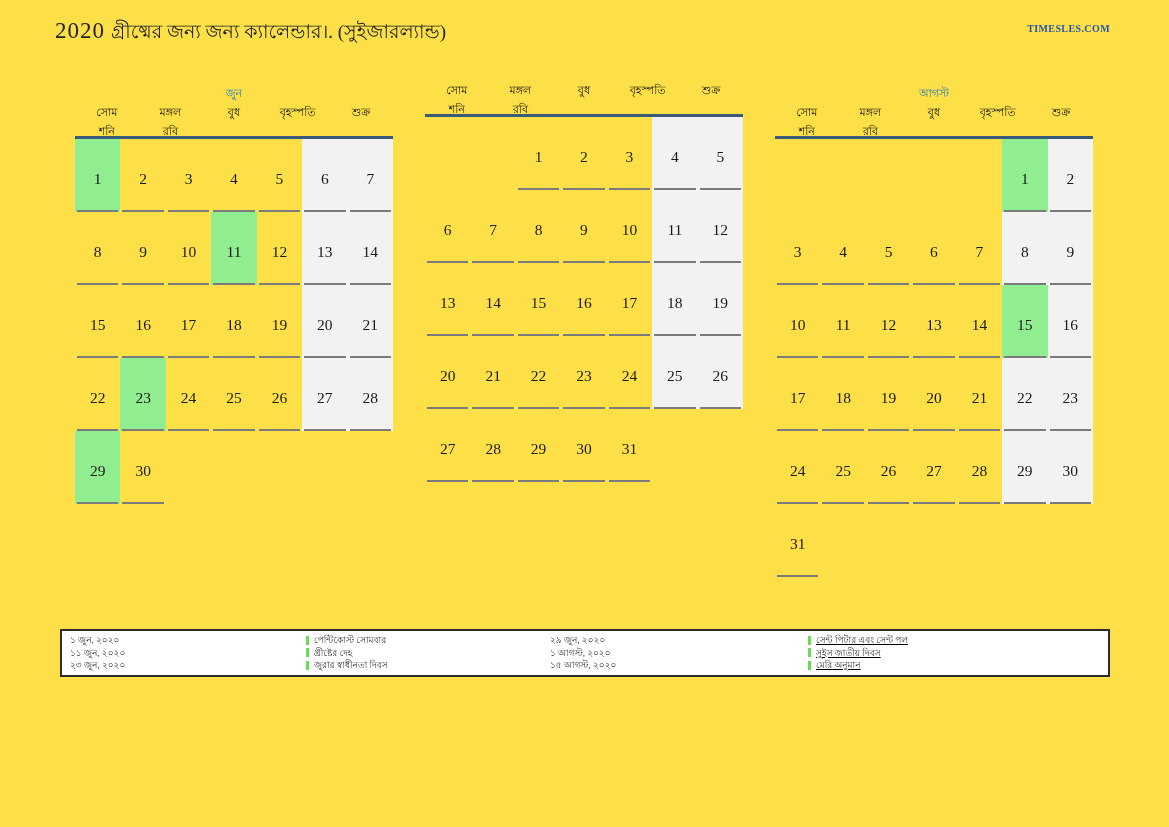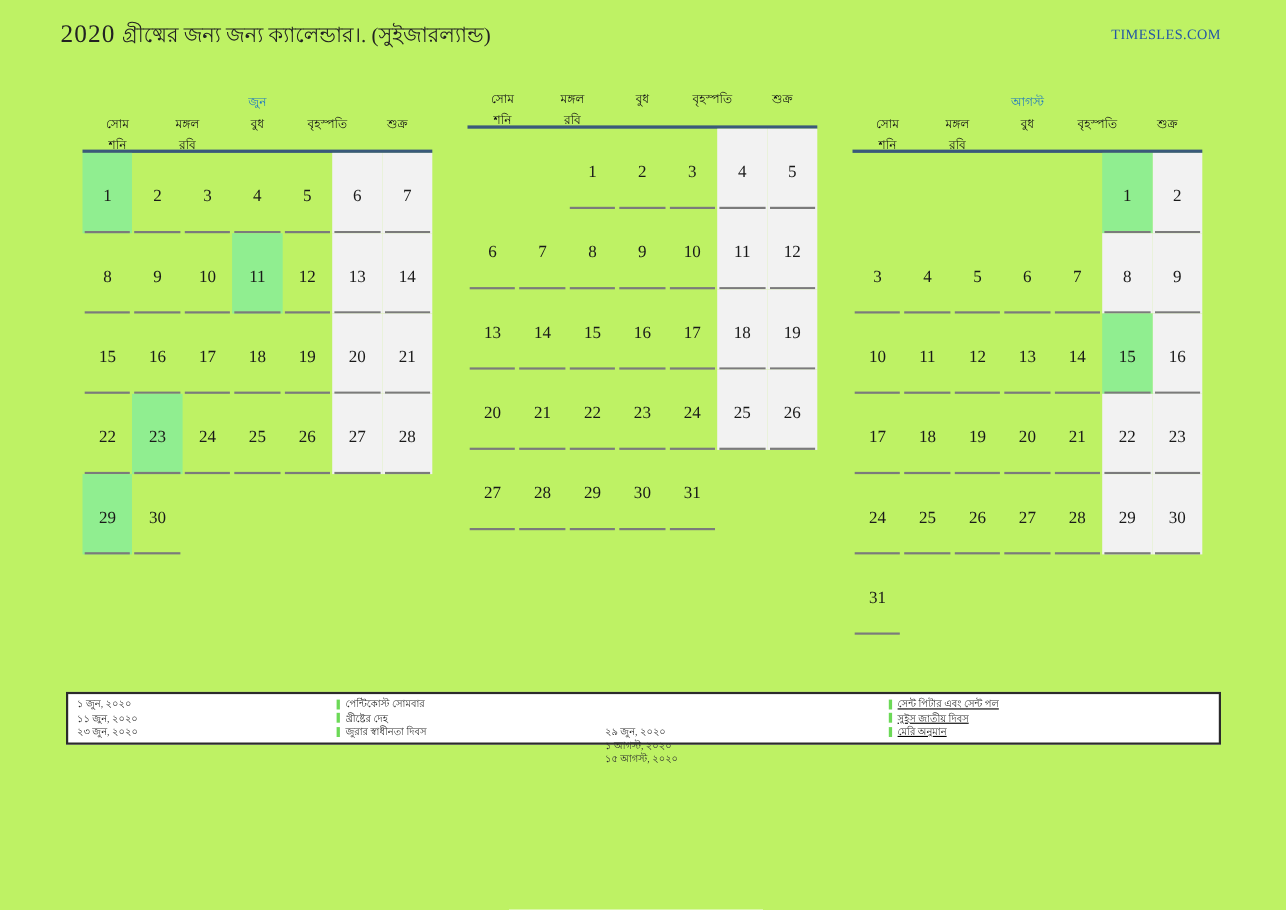--- a/index.html
+++ b/index.html
@@ -1,25 +1,25 @@
 <!DOCTYPE html>
 <html><head>
 <meta charset="utf-8">
 <style>
   * { margin:0; padding:0; box-sizing:border-box; }
   html,body { width:1169px; height:827px; background:#ffffff; overflow:hidden;
     font-family:"Liberation Serif", serif; }
-  .page { position:relative; width:1169px; height:827px; background:#bef264; }
+  .page { position:relative; width:1169px; height:827px; background:#fde047; }
 
   
   .page-title { position:absolute; left:55px; top:17px; white-space:nowrap; color:#222; }
   .page-title .year { font-size:23px; letter-spacing:1px; }
   .page-title .title-text { font-size:19px; margin-left:6px; }
-  .site-link { position:absolute; right:59px; top:23px; font-size:13px; color:#2456a6;
-    letter-spacing:0.4px; text-decoration:none; cursor:pointer; }
+  .site-link { position:absolute; right:59px; top:23px; font-size:10px; color:#2456a6;
+    letter-spacing:0.4px; text-decoration:none; cursor:pointer;font-weight:bold; }
 
   
   .months { position:absolute; left:0; top:82px; width:1169px; }
   .month { position:absolute; top:0; width:318px; }
   .month.m0 { left:75px; } .month.m1 { left:425px; } .month.m2 { left:775px; }
   .month-title { height:22px; line-height:22px; text-align:center; color:#1f78c1; font-size:11px; }
   .day-headers { display:grid; grid-template-columns:repeat(5,1fr); height:35px;
     align-items:end; padding-bottom:5px; border-bottom:3px solid #3a5a7a; }
   .day-headers .dh { text-align:center; font-size:11px; color:#151515; }
   .day-grid { display:grid; grid-template-columns:repeat(7,1fr); grid-auto-rows:73px; }
@@ -29,21 +29,21 @@
     height:2px; background:#7b7b7b; }
   .cell.weekend { background:#f2f2f2; }
   .cell.holiday { background:#90ee90; }
 
   
   .legend { position:absolute; left:60px; top:629px; width:1050px; height:48px;
     border:2px solid #2b2b2b; background:#fff; }
   .legend-col { position:absolute; top:3px; }
   .legend-col.dates1 { left:8px; }
   .legend-col.names1 { left:234px;margin-left:10px; }
-  .legend-col.dates2 { left:488px;margin-top:25px; }
+  .legend-col.dates2 { left:488px; }
   .legend-col.names2 { left:746px;text-decoration:underline; }
   .legend-line { height:12.5px; line-height:12.5px; font-size:9px; color:#2e2e2e;
     white-space:nowrap; display:flex; align-items:center; }
   .holiday-marker { display:inline-block; width:3px; height:9px; background:#6cd957;
     margin-right:5px; flex:0 0 3px; }
 </style>
 </head>
 <body>
 
 <div class="page">

